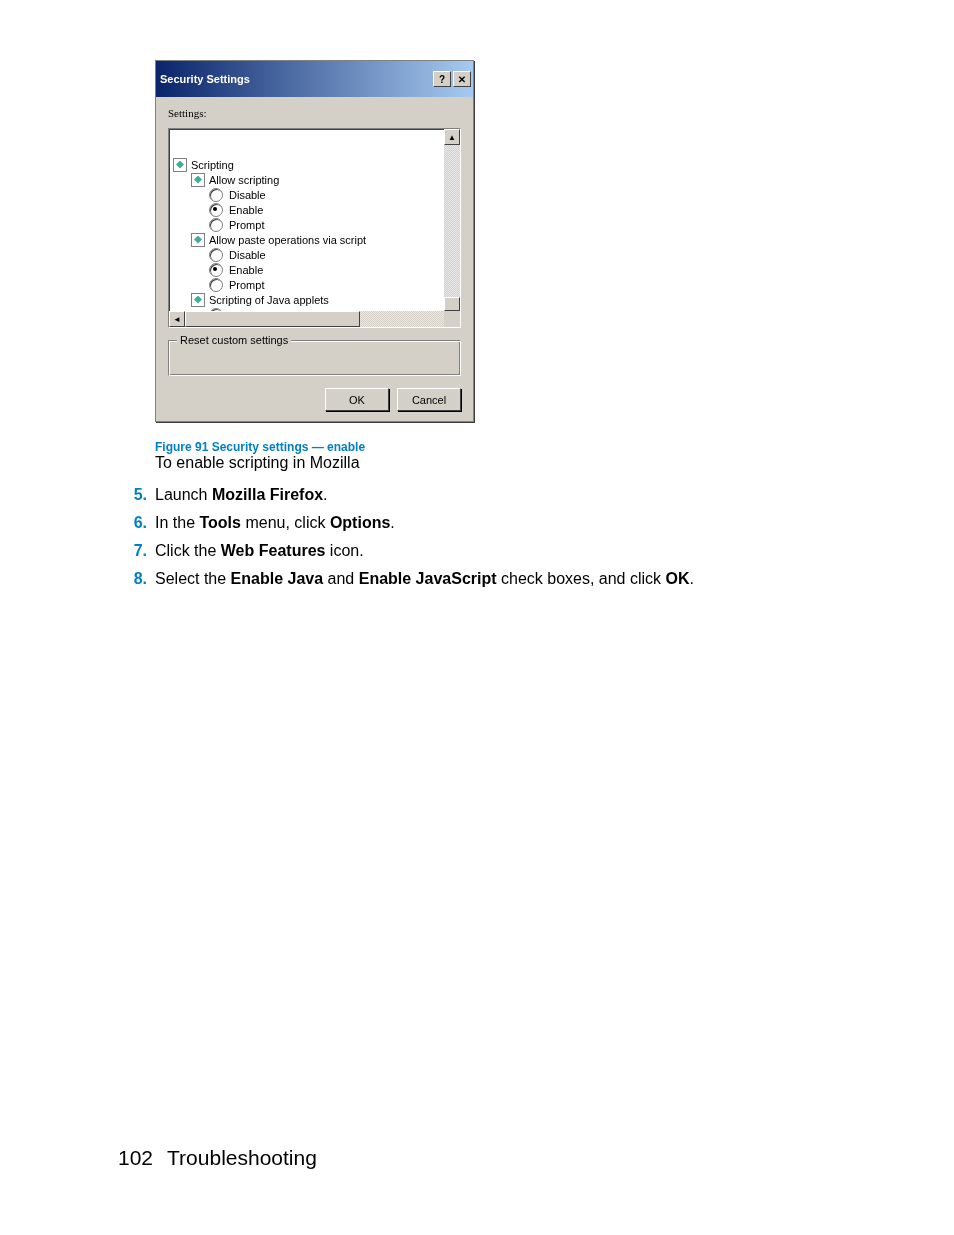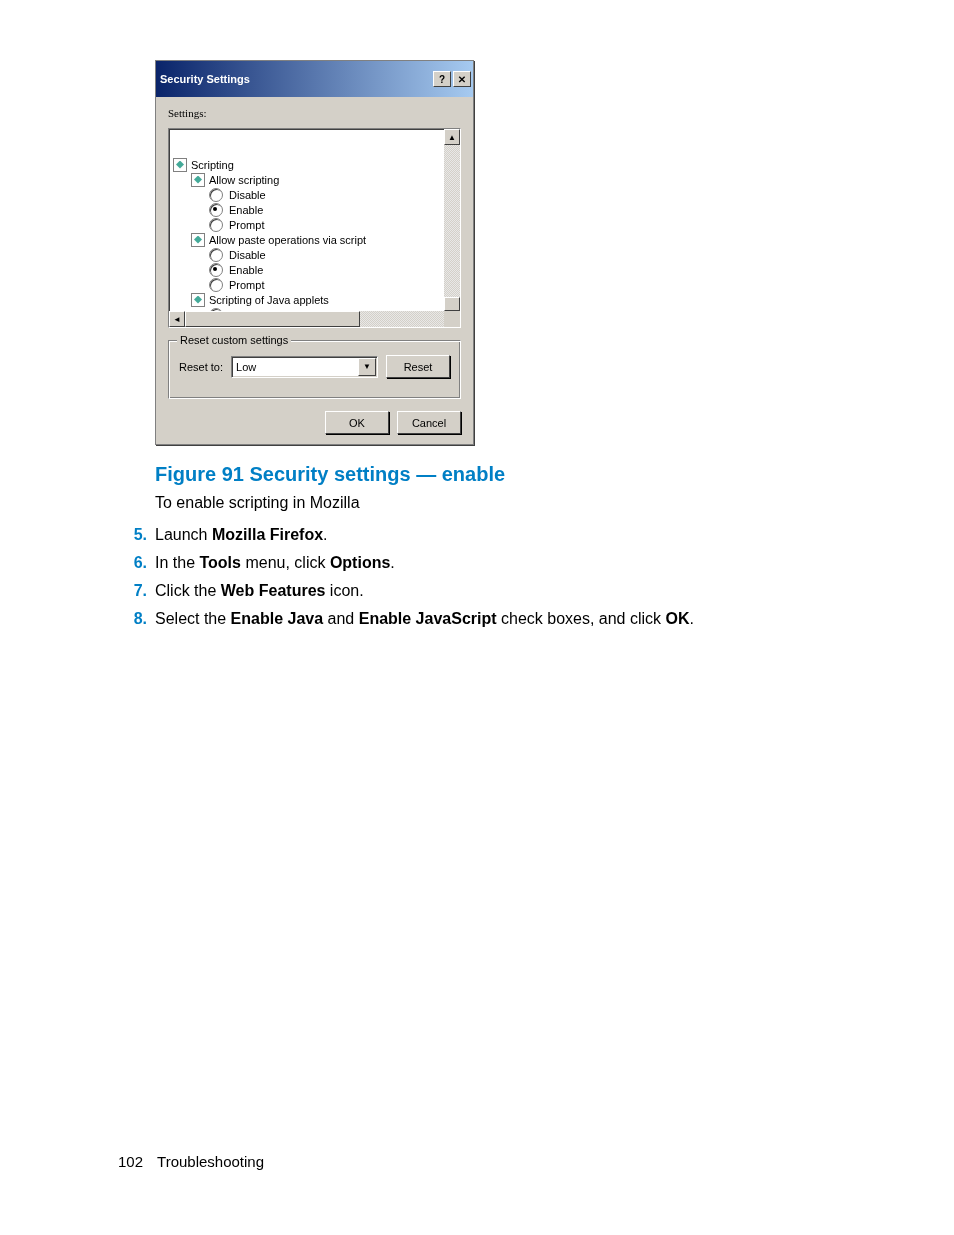--- a/index.html
+++ b/index.html
@@ -145,39 +145,39 @@
     background:#d4d0c8;
     border:1px solid #fff; border-right-color:#404040;border-bottom-color:#404040;
     box-shadow: 1px 1px 0 #000;
     display:flex;align-items:center;justify-content:center;
   }
   .dlg-buttons{display:flex; justify-content:flex-end; gap:8px; margin-top:12px;}
 
   
   .doc { margin-top: 18px; font-family: "Helvetica Neue", Arial, sans-serif; }
   .figure-caption{
-    color:#007fc5; font-weight:bold; font-size:20px; margin-bottom:8px;
+    color:#007fc5; font-weight:bold; font-size:12px; 
   }
   .body-text{ font-size:16px; color:#000; margin-bottom:14px;}
   ol.steps{list-style:none; padding:0; margin:0;}
   ol.steps li{
     display:flex; font-size:16px; margin-bottom:10px;
     align-items: baseline;
   }
   ol.steps li .num{
     width:35px; text-align:right; color:#007fc5; font-weight:bold;
     margin-right:8px; flex-shrink:0;
     margin-left:-43px;
   }
   ol.steps{margin-left:0px;}
   .b{font-weight:bold;}
 
   .footer{
     position:absolute; left:118px; bottom:65px;
-    font-size:15px; display:flex; gap:14px;
+    font-size:21px; display:flex; gap:14px;
   }
   .footer .pnum{ }
 </style>
 </head>
 <body>
 
 <div class="page-content">
 
   <div class="dialog">
     <div class="titlebar">
@@ -255,30 +255,20 @@
           <div class="sb-btn">◄</div>
           <div class="hsb-thumb"></div>
           <div class="hsb-track"></div>
           <div class="sb-btn">►</div>
         </div>
         <div class="sb-corner"></div>
       </div>
 
       <div class="groupbox">
         <span class="legend">Reset custom settings</span>
-        <div class="reset-row">
-          <span>Reset to:</span>
-          <div class="select">
-            <span>Low</span>
-            <div class="dd-btn">▼</div>
-          </div>
-          <div class="win-btn">
-            <span>Reset</span>
-          </div>
-        </div>
       </div>
 
       <div class="dlg-buttons">
         <div class="win-btn">
           <span>OK</span>
         </div>
         <div class="win-btn">
           <span>Cancel</span>
         </div>
       </div>

